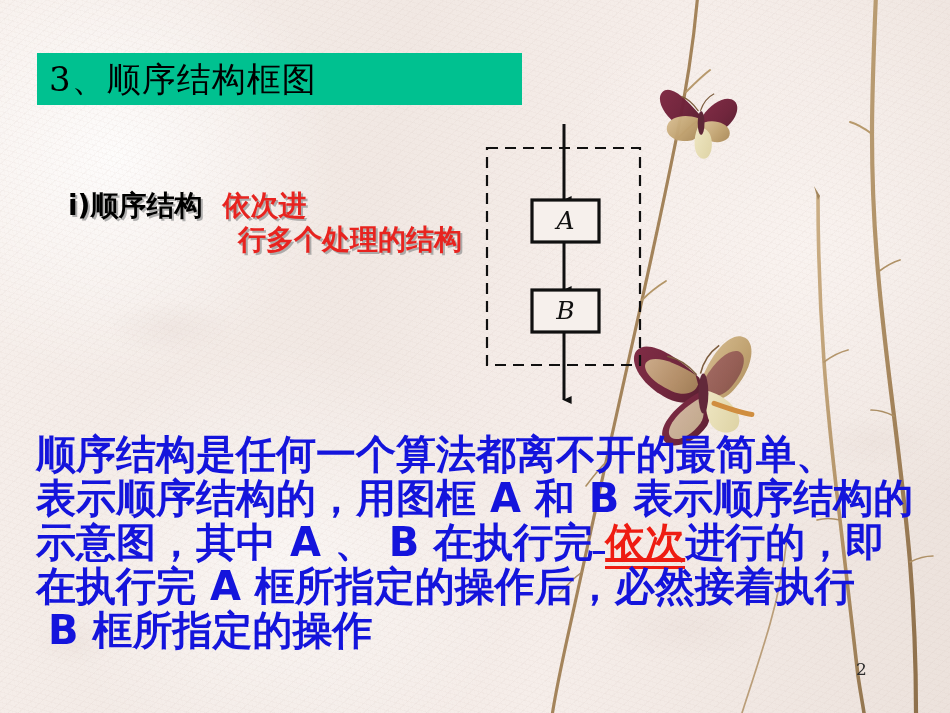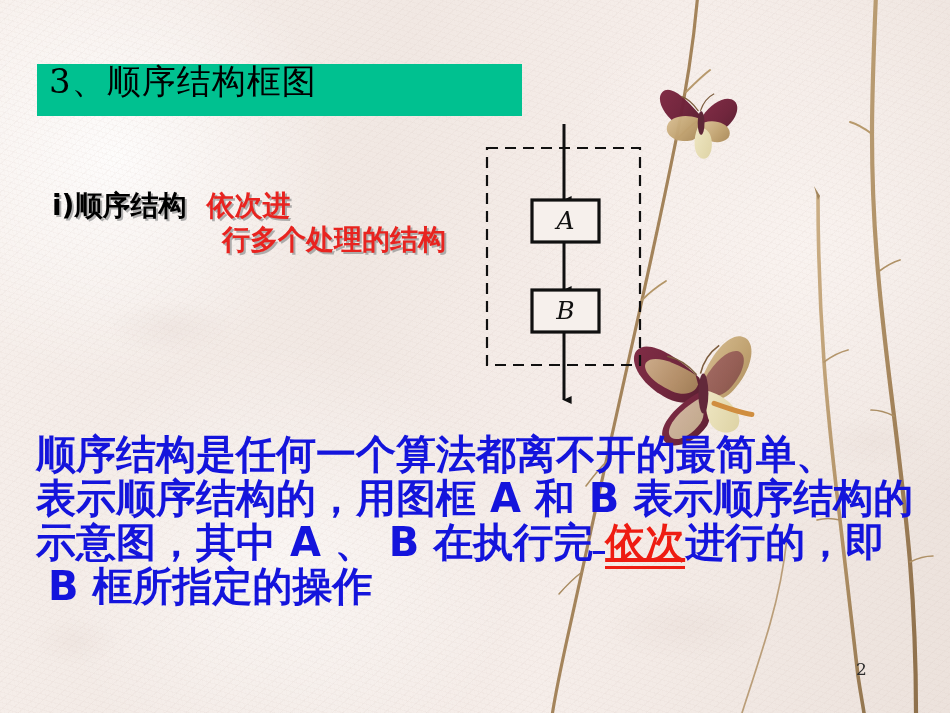--- a/index.html
+++ b/index.html
@@ -47,41 +47,42 @@
       radial-gradient(ellipse 70px 30px at 48% 12%, rgba(212,194,186,0.25), rgba(212,194,186,0) 70%),
       radial-gradient(ellipse 110px 50px at 72% 88%, rgba(200,180,172,0.22), rgba(200,180,172,0) 70%),
       radial-gradient(ellipse 60px 34px at 8% 90%, rgba(208,190,182,0.25), rgba(208,190,182,0) 70%),
       radial-gradient(ellipse 80px 36px at 92% 62%, rgba(204,184,176,0.20), rgba(204,184,176,0) 70%);
   }
 
   
   #title-banner {
     position: absolute;
     left: 37px;
-    top: 64px;
+    top: 53px;
     width: 485px;
     height: 52px;
     background: #00c190;
     display: flex;
+    align-items: center;
   }
   #title-text {
     font-family: "DejaVu Serif", "Liberation Serif", serif;
     font-size: 34px;
     font-weight: 400;
     color: #000000;
     letter-spacing: 1px;
     padding-left: 12px;
     line-height: 1;
     white-space: nowrap;
   }
 
   
   #subtitle-block {
     position: absolute;
-    left: 52px;
+    left: 68px;
     top: 189px;
     width: 400px;
   }
   .sub-line {
     font-family: "DejaVu Sans", "Liberation Sans", sans-serif;
     font-size: 28px;
     font-weight: 700;
     line-height: 34px;
     white-space: nowrap;
   }
@@ -286,18 +287,19 @@
       <text class="fc-label" x="95.5" y="207" text-anchor="middle">B</text>
 
       <line x1="94" y1="220" x2="94" y2="288" stroke="#101010" stroke-width="3" marker-end="url(#arrowhead)"></line>
     </svg>
   </div>
 
   <div id="body-text">
     <div class="body-line">顺序结构是任何一个算法都离不开的最简单、</div>
     <div class="body-line">表示顺序结构的，用图框 A 和 B 表示顺序结构的</div>
     <div class="body-line"><span>示意图，其中 A 、 B 在执行完</span><span class="emph-blue-rule"></span><span class="emph-red">依次</span><span>进行的，即</span></div>
+    <div class="body-line">在执行完 A 框所指定的操作后，必然接着执行</div>
     <div class="body-line" id="body-line5">B 框所指定的操作</div>
   </div>
 
   <div id="page-number">2</div>
 
 </div>
 
 </body></html>

